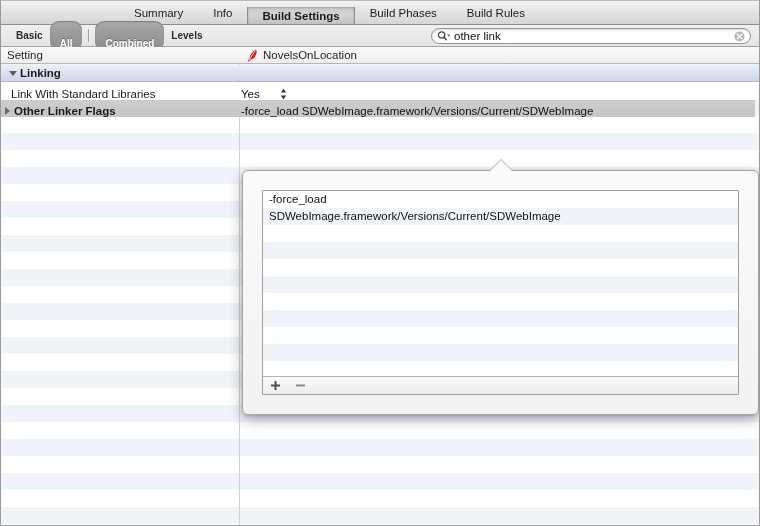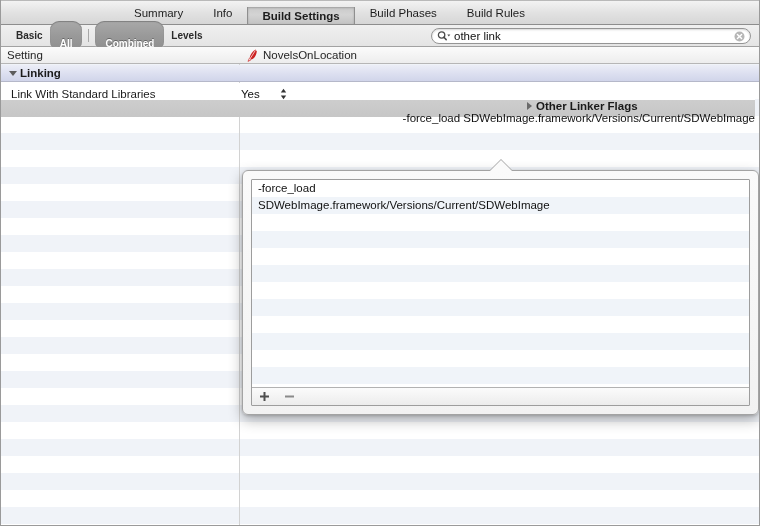--- a/index.html
+++ b/index.html
@@ -210,21 +210,20 @@
     position: absolute;
     left: 0; right: 4px;
     height: 17px;
     display: flex;
     align-items: flex-end;
   }
   .setting-row.r1 { top: 36px; background: #ffffff; }
   .setting-row.r2 {
     top: 53px;
     background: linear-gradient(to bottom, #cdcdcd 0%, #c6c6c6 100%);
-    flex-direction: column;
   }
   .setting-name {
     width: 232px;
     box-sizing: border-box;
     padding-left: 10px;
     font-size: 11.5px;
     color: #1a1a1a;
     white-space: nowrap;
     display: flex;
     align-items: center;
@@ -263,21 +262,21 @@
     left: 241px;
     top: 123px;
     width: 517px;
     height: 245px;
     box-sizing: border-box;
     background: linear-gradient(to bottom, #fafafa 0%, #f2f2f2 100%);
     border: 1px solid #a3a3a3;
     border-radius: 6px;
     box-shadow: 0 5px 14px rgba(0,0,0,0.30), 0 1px 3px rgba(0,0,0,0.18);
     z-index: 10;
-    padding: 8px;
+    padding: 19px;
   }
   .popover-inner {
     position: relative;
     width: 100%;
     height: 100%;
     box-sizing: border-box;
     border: 1px solid #9d9d9d;
     background: #ffffff;
     border-radius: 1px;
     overflow: hidden;

